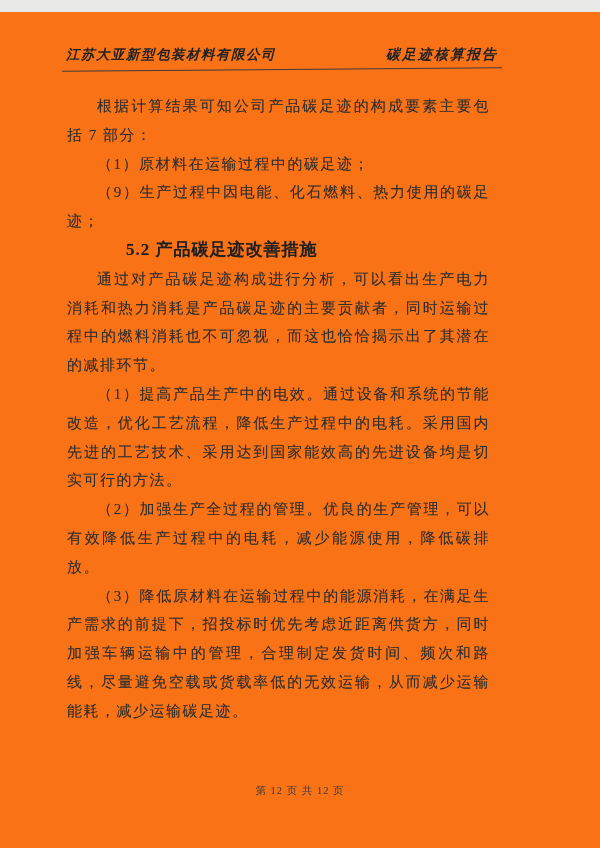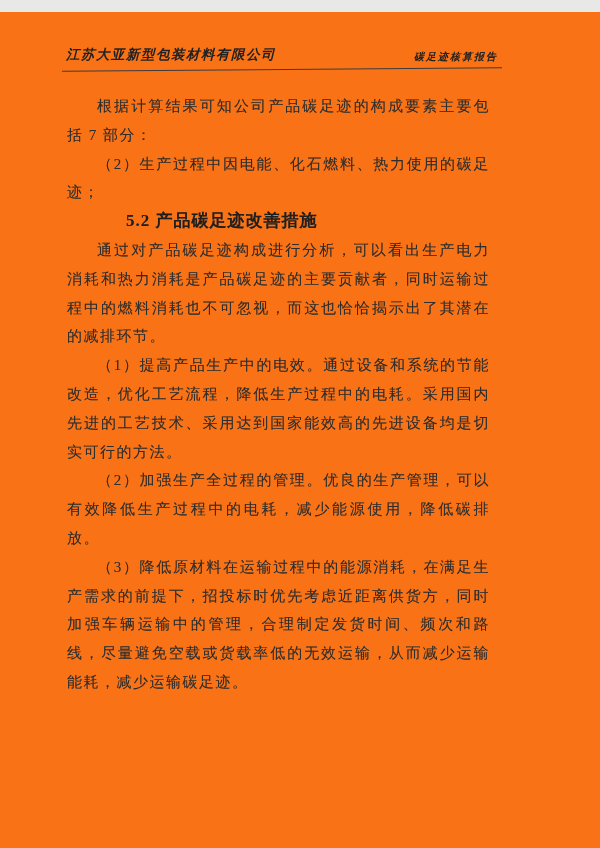--- a/index.html
+++ b/index.html
@@ -28,21 +28,21 @@
     align-items: flex-end;
   }
   .header .company {
     font-size: 13.5px;
     font-weight: bold;
     font-style: italic;
     letter-spacing: 1.5px;
     color: #222;
   }
   .header .report-title {
-    font-size: 10px;
+    font-size: 14px;
     font-weight: bold;
     font-style: italic;
     letter-spacing: 2px;
     color: #222;
   }
   .header-rule {
     position: absolute;
     top: 57px;
     left: 62px;
     width: 440px;
@@ -93,22 +93,26 @@
 <div class="page">
 
   <div class="header">
     <span class="company">江苏大亚新型包装材料有限公司</span>
     <span class="report-title">碳足迹核算报告</span>
   </div>
   <div class="header-rule"></div>
 
   <div class="content">
     <p>根据计算结果可知公司产品碳足迹的构成要素主要包括 7 部分：</p>
-    <p>（2）生产过程中因电能、化石燃料、热力使用的碳足迹；</p>
+    <p>（1）原材料在运输过程中的碳足迹；</p>
+    <p>（9）生产过程中因电能、化石燃料、热力使用的碳足迹；</p>
     <p class="section-heading">5.2 产品碳足迹改善措施</p>
     <p>通过对产品碳足迹构成进行分析，可以看出生产电力消耗和热力消耗是产品碳足迹的主要贡献者，同时运输过程中的燃料消耗也不可忽视，而这也恰恰揭示出了其潜在的减排环节。</p>
     <p>（1）提高产品生产中的电效。通过设备和系统的节能改造，优化工艺流程，降低生产过程中的电耗。采用国内先进的工艺技术、采用达到国家能效高的先进设备均是切实可行的方法。</p>
     <p>（2）加强生产全过程的管理。优良的生产管理，可以有效降低生产过程中的电耗，减少能源使用，降低碳排放。</p>
     <p>（3）降低原材料在运输过程中的能源消耗，在满足生产需求的前提下，招投标时优先考虑近距离供货方，同时加强车辆运输中的管理，合理制定发货时间、频次和路线，尽量避免空载或货载率低的无效运输，从而减少运输能耗，减少运输碳足迹。</p>
   </div>
 
+  <div class="footer">
+    <span>第 12 页 共 12 页</span>
+  </div>
 
 </div>
 
 </body></html>

